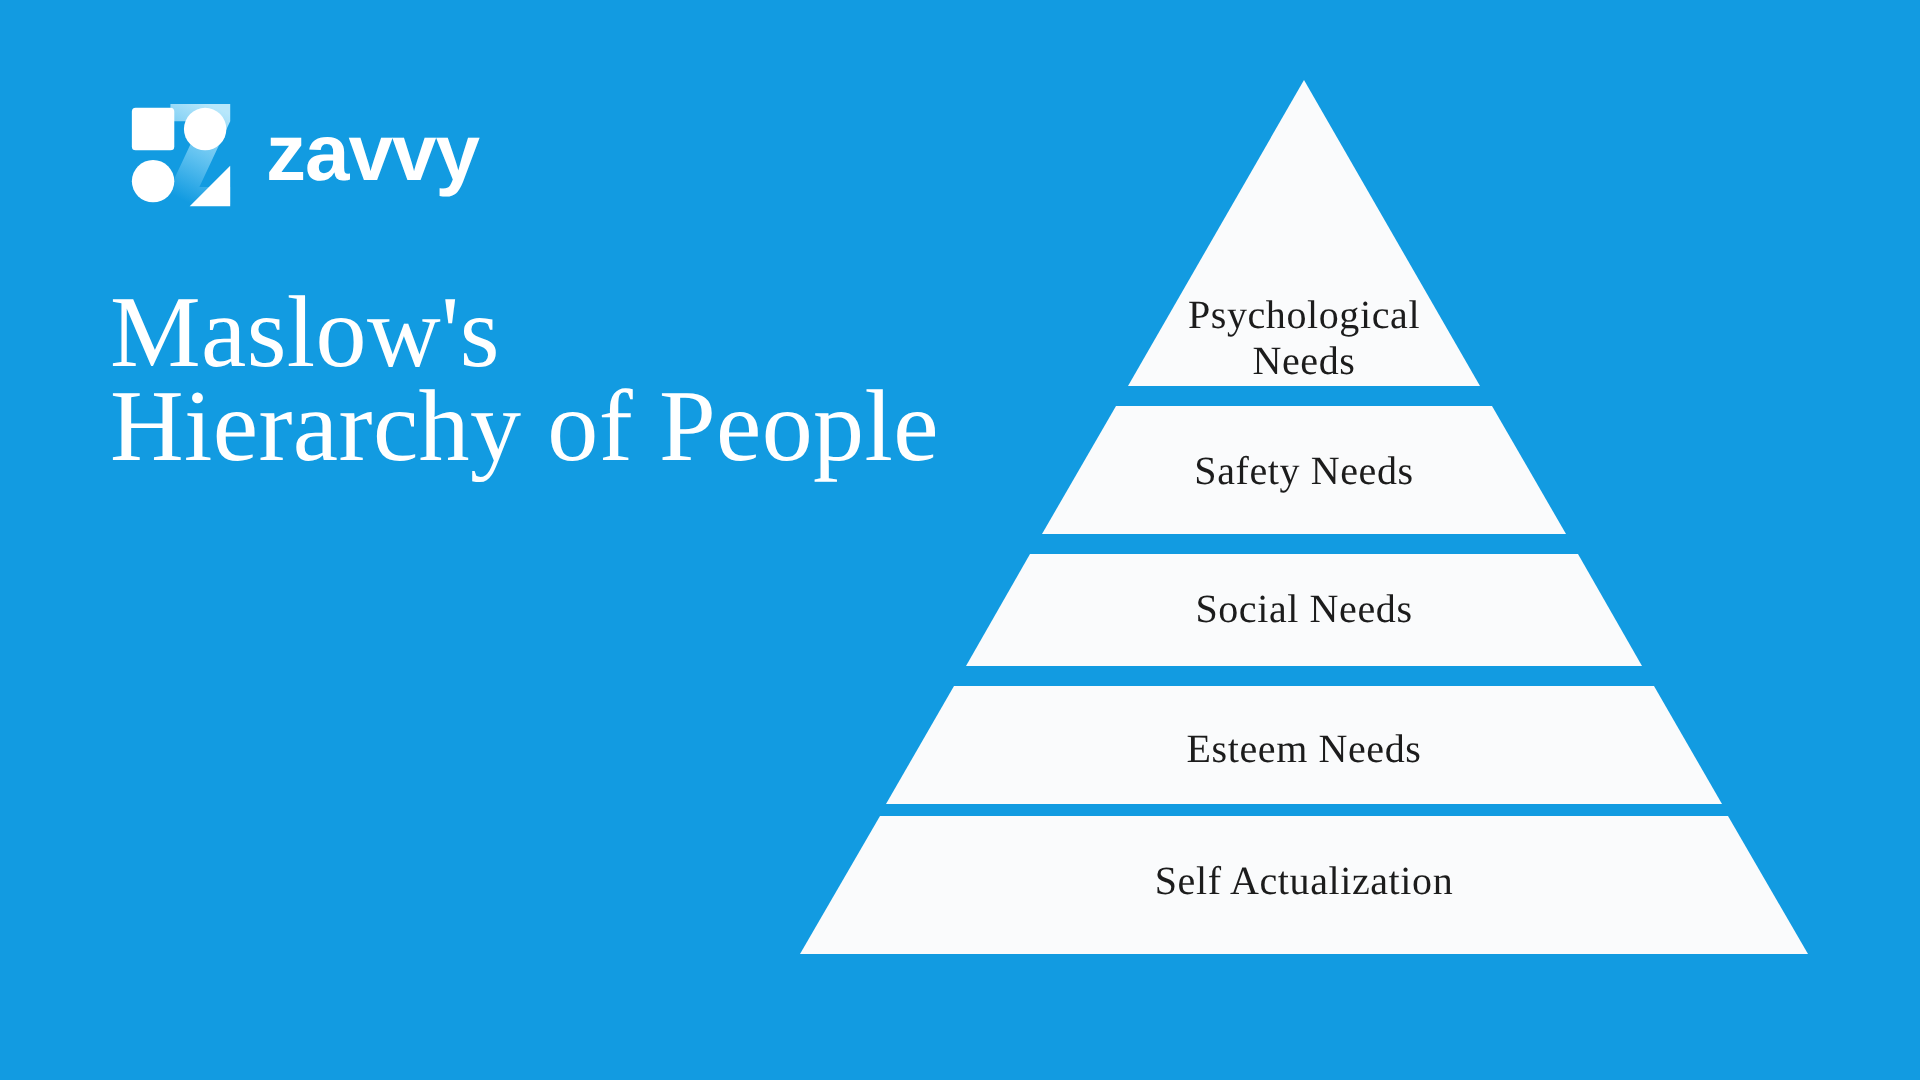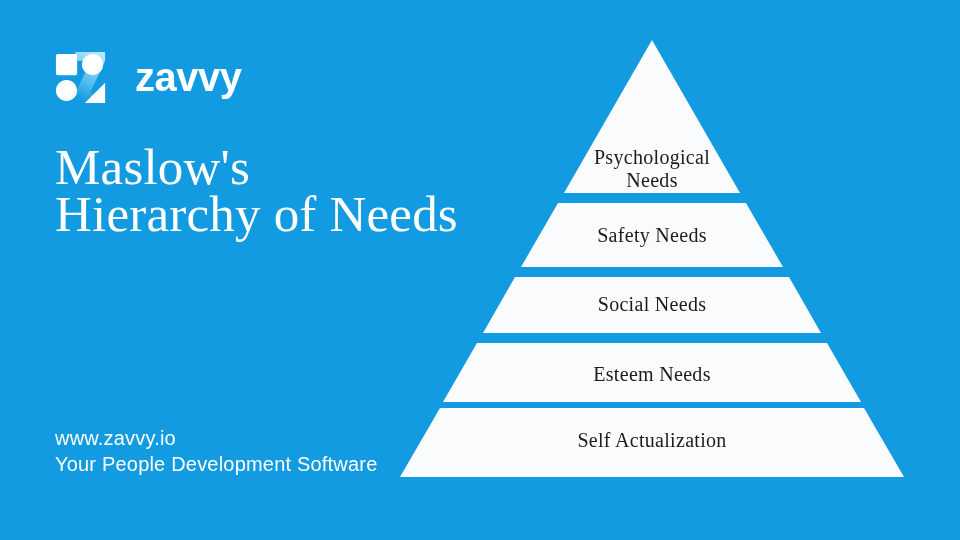--- a/index.html
+++ b/index.html
@@ -12,22 +12,22 @@
   body{
     width:960px;height:540px;overflow:hidden;
     background:var(--background);
     font-family:"Liberation Sans",sans-serif;
     position:relative;
   }
   .slide{position:absolute;inset:0;}
 
   
   .logo{
-    position:absolute;left:54px;top:52px;
-    display:flex;align-items:center;gap:27px;
+    position:absolute;left:64px;top:52px;
+    display:flex;align-items:center;gap:15px;
   }
   .logo-mark{width:54px;height:54px;display:block;}
   .wordmark{
     color:var(--text-on-blue);
     font-size:40px;font-weight:700;letter-spacing:-0.5px;
     line-height:1;transform:translateY(-2px);
   }
 
   
   .title{
@@ -73,26 +73,22 @@
       </defs>
       <path d="M22,0 H53 V9 L37,43 H53 V52 H22 V43 L38,9 H22 Z" fill="url(#zgrad)"></path>
       <rect x="2" y="2" width="22" height="22" rx="2" fill="#ffffff"></rect>
       <circle cx="40" cy="13" r="11" fill="#ffffff"></circle>
       <circle cx="13" cy="40" r="11" fill="#ffffff"></circle>
       <path d="M32,53 L53,53 L53,32 Z" fill="#ffffff"></path>
     </svg>
     <span class="wordmark">zavvy</span>
   </header>
 
-  <h1 class="title"><span>Maslow's</span><br><span>Hierarchy of Needs</span></h1>
+  <h1 class="title"><span>Maslow's</span><br><span>Hierarchy of People</span></h1>
 
-  <footer class="footer">
-    <div>www.zavvy.io</div>
-    <div>Your People Development Software</div>
-  </footer>
 
   <svg class="pyramid" viewBox="0 0 522 455" aria-hidden="false">
 
     <polygon points="262,10 350,163 174,163"></polygon>
     <text x="262" y="134">Psychological</text>
     <text x="262" y="157">Needs</text>
 
     <polygon points="168,173 356,173 393,237 131,237"></polygon>
     <text x="262" y="212">Safety Needs</text>
 

